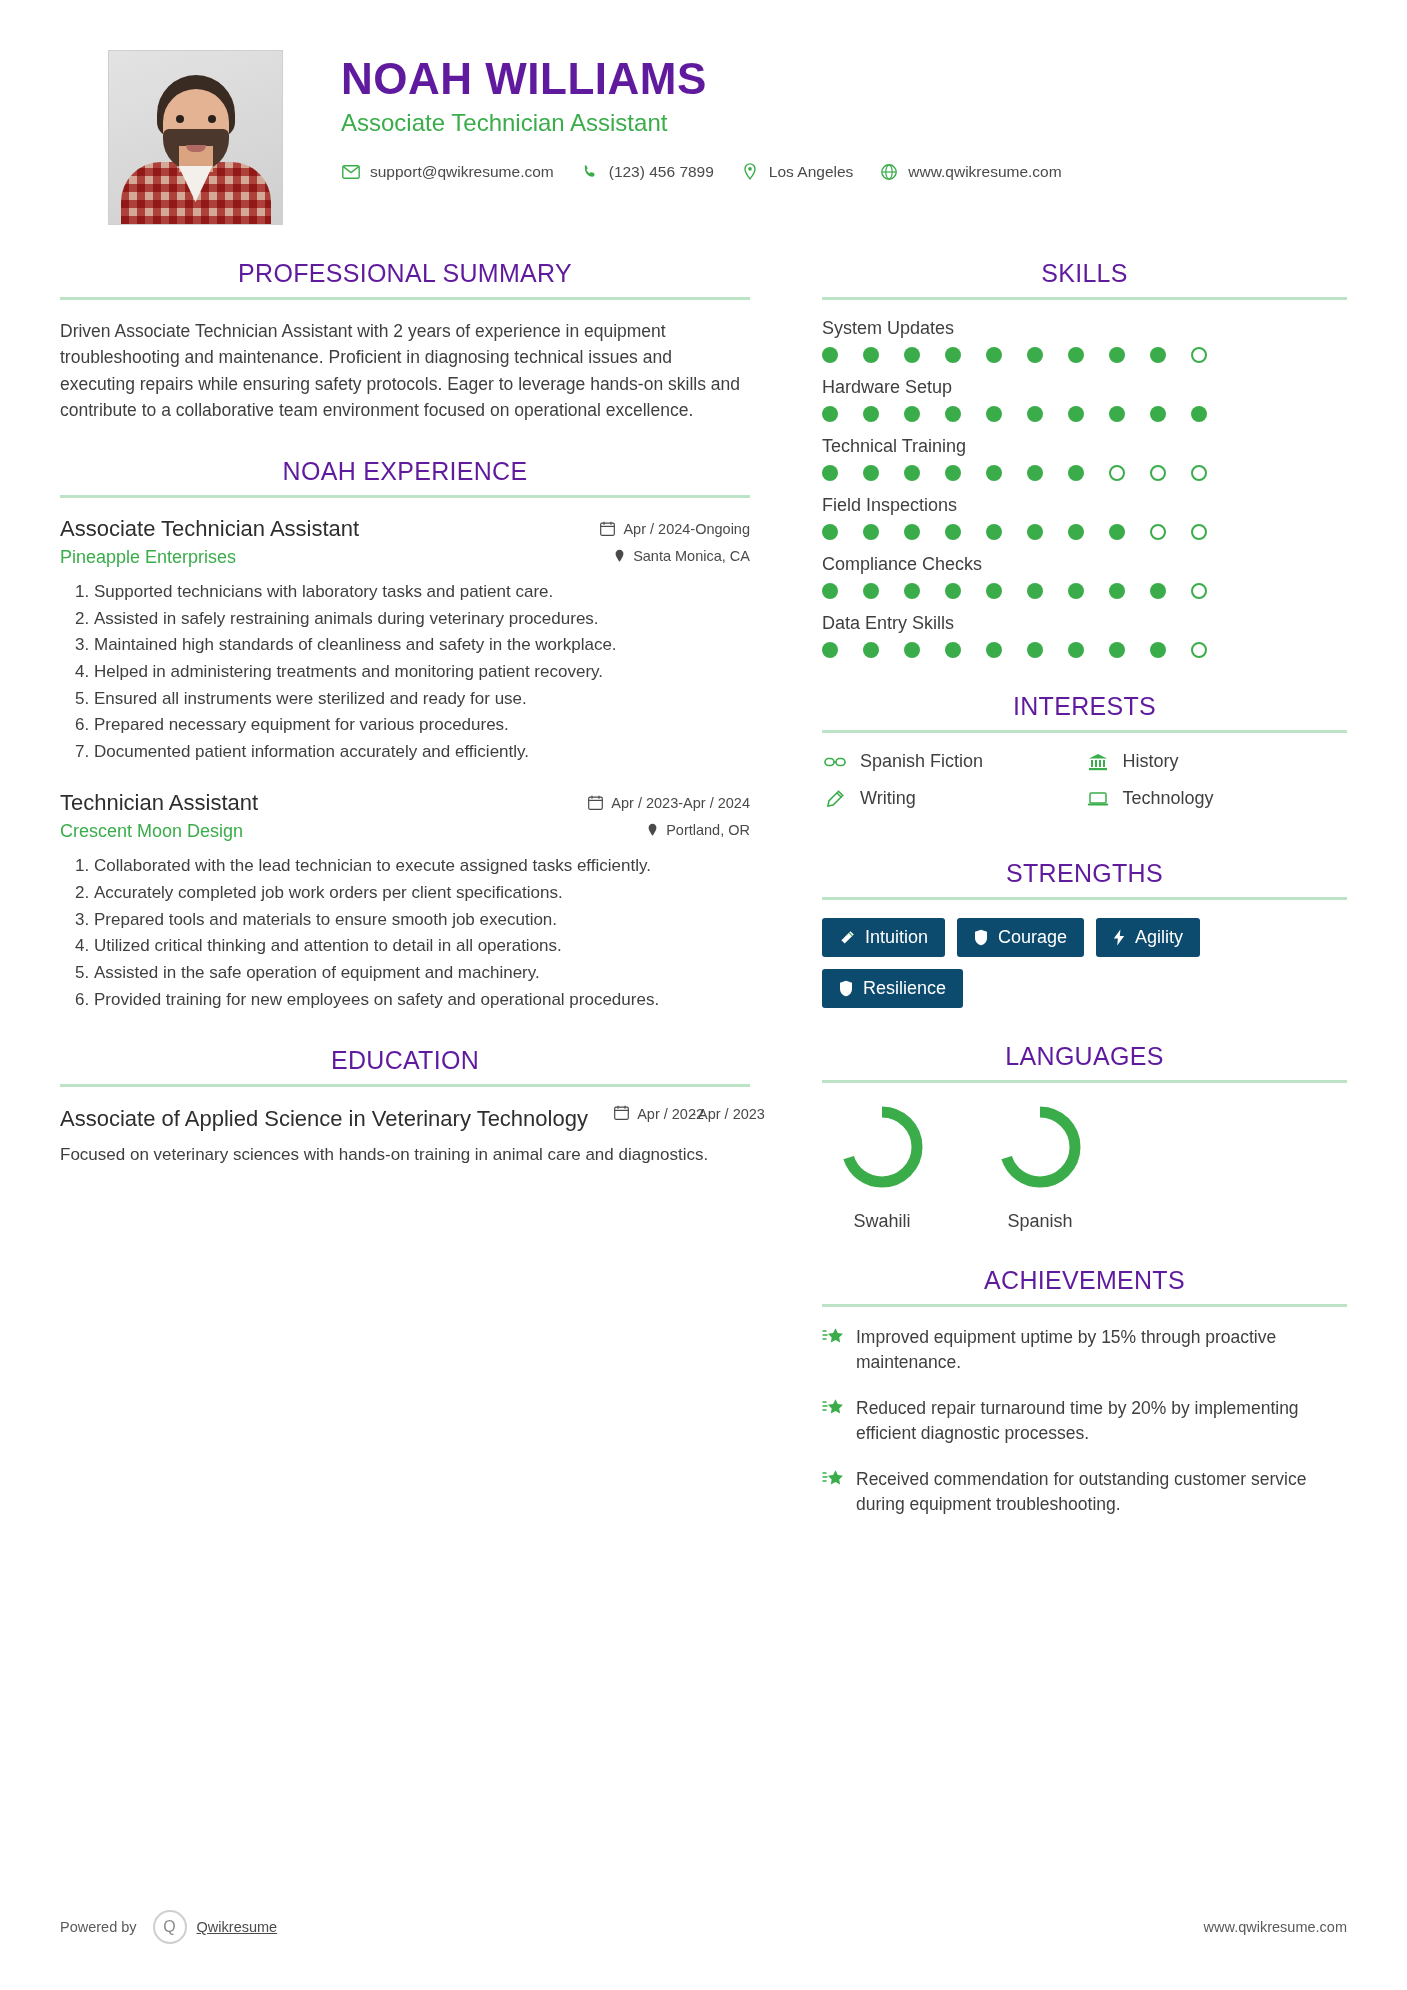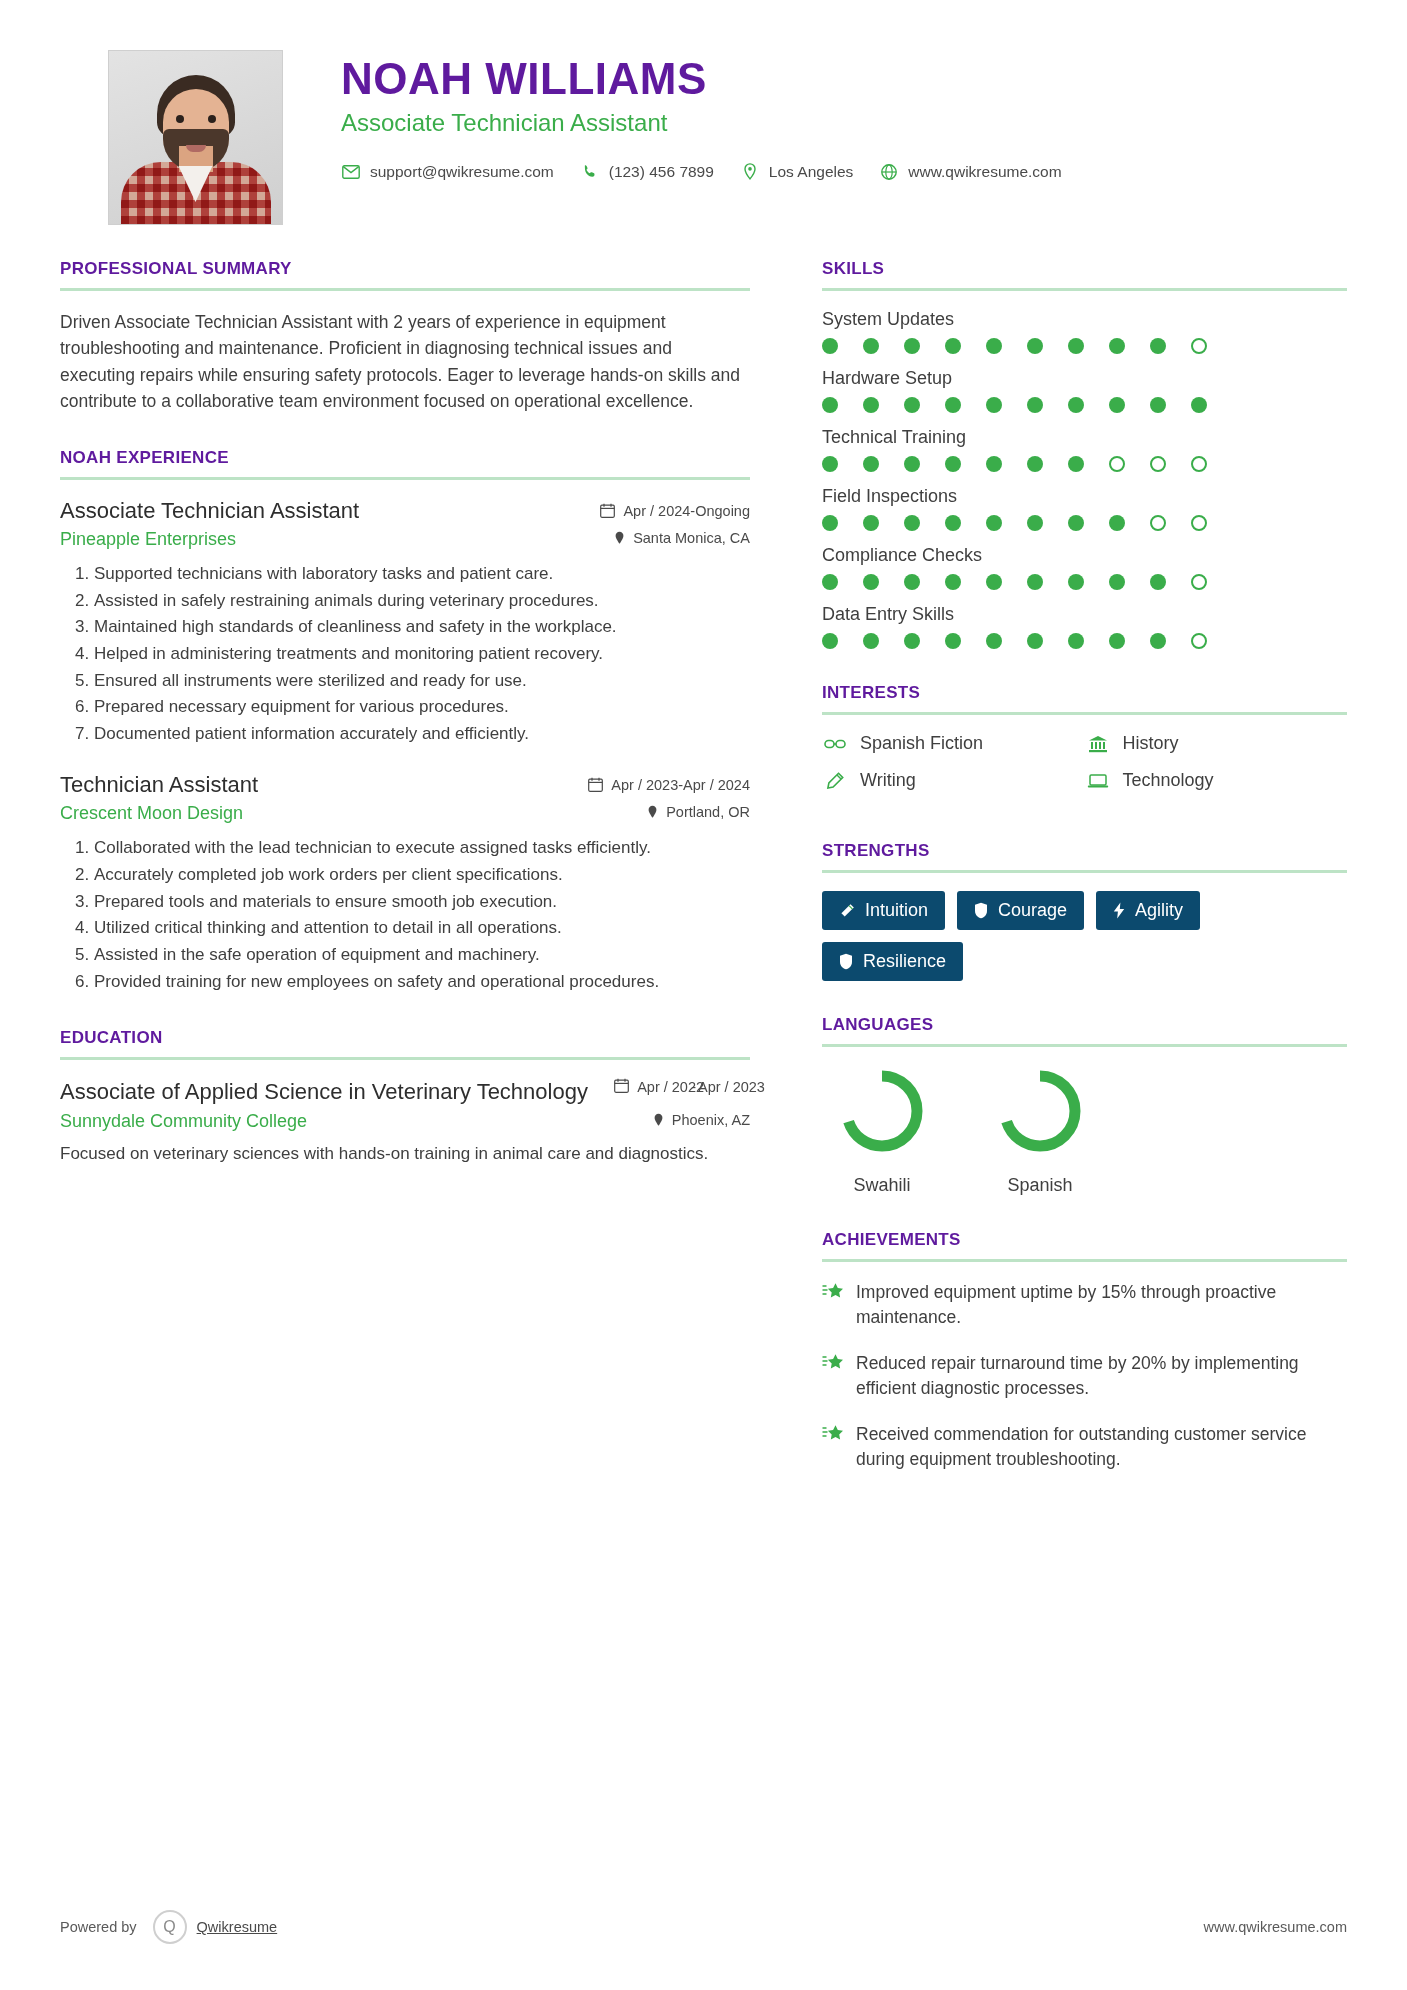--- a/index.html
+++ b/index.html
@@ -181,25 +181,26 @@
     padding-right: 50px;
     box-sizing: border-box;
   }
   .col-right {
     flex: 1 1 auto;
     padding-left: 22px;
     box-sizing: border-box;
   }
 
   .sec-title {
-    font-size: 17px;
-    font-weight: bold;
+    font-size: 25px;
+    font-weight: normal;
     color: #5f1a9e;
     letter-spacing: 0.3px;
     margin: 0 0 9px 0;
+    text-align: center;
   }
   .sec-rule {
     height: 3px;
     background: #bde3c6;
     margin-bottom: 18px;
   }
   .section { margin-bottom: 34px; }
 
   .summary-text {
     font-size: 17.5px;
@@ -561,31 +562,20 @@
                   <rect x="0.7" y="2.2" width="13.6" height="12.1" rx="1.2" fill="none" stroke="#4a4a4a" stroke-width="1.2"></rect>
                   <path d="M0.7 5.4h13.6" stroke="#4a4a4a" stroke-width="1.2"></path>
                   <path d="M4 0.7v3M11 0.7v3" stroke="#4a4a4a" stroke-width="1.2"></path>
                 </svg>
             </span>
             <span style="display:inline-block;width:52px;">Apr / 2022</span>
             <span style="padding:0 2px;">-</span>
             <span style="display:inline-block;width:52px;">Apr / 2023</span>
           </div>
         </div>
-        <div class="job-sub">
-          <div class="company">Sunnydale Community College</div>
-          <div class="job-meta">
-            <span class="m-icon">
-              <svg width="11" height="14" viewBox="0 0 11 14">
-                  <path d="M5.5 .8C3.3.8 1.6 2.5 1.6 4.7c0 2.8 3.9 8 3.9 8s3.9-5.2 3.9-8C9.4 2.5 7.7.8 5.5.8z" fill="#4a4a4a"></path>
-                </svg>
-            </span>
-            <span>Phoenix, AZ</span>
-          </div>
-        </div>
         <div class="edu-desc">Focused on veterinary sciences with hands-on training in animal care and diagnostics.</div>
       </div>
 
     </div>
 
     <div class="col-right">
 
       <div class="section">
         <div class="sec-title">SKILLS</div>
         <div class="sec-rule"></div>

